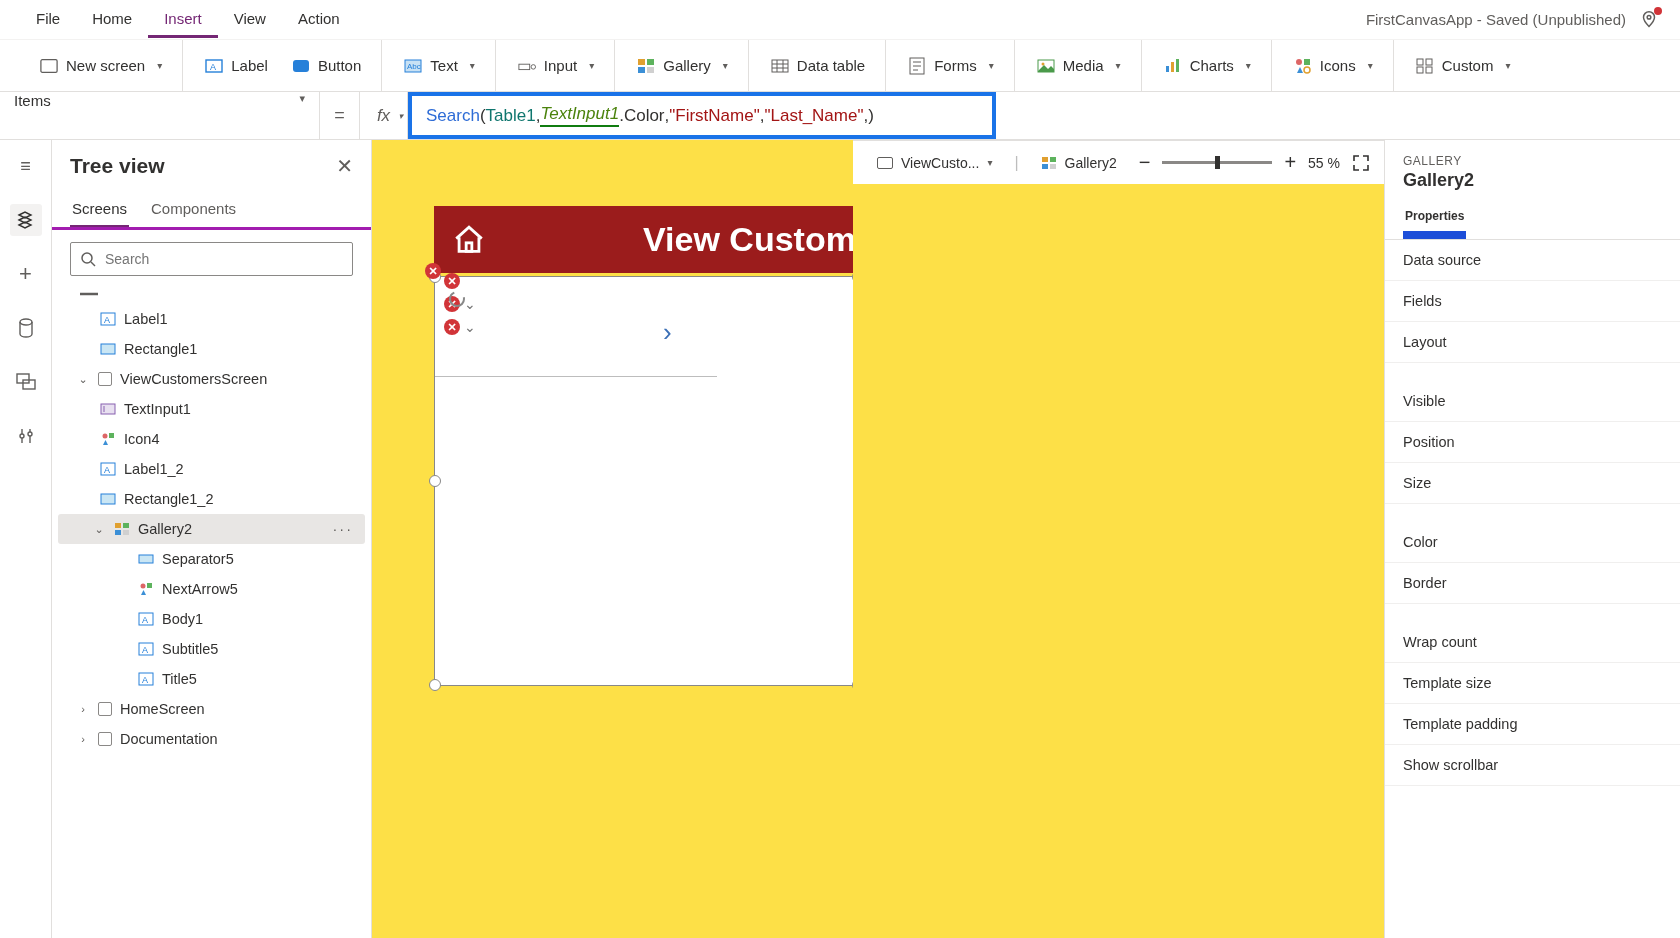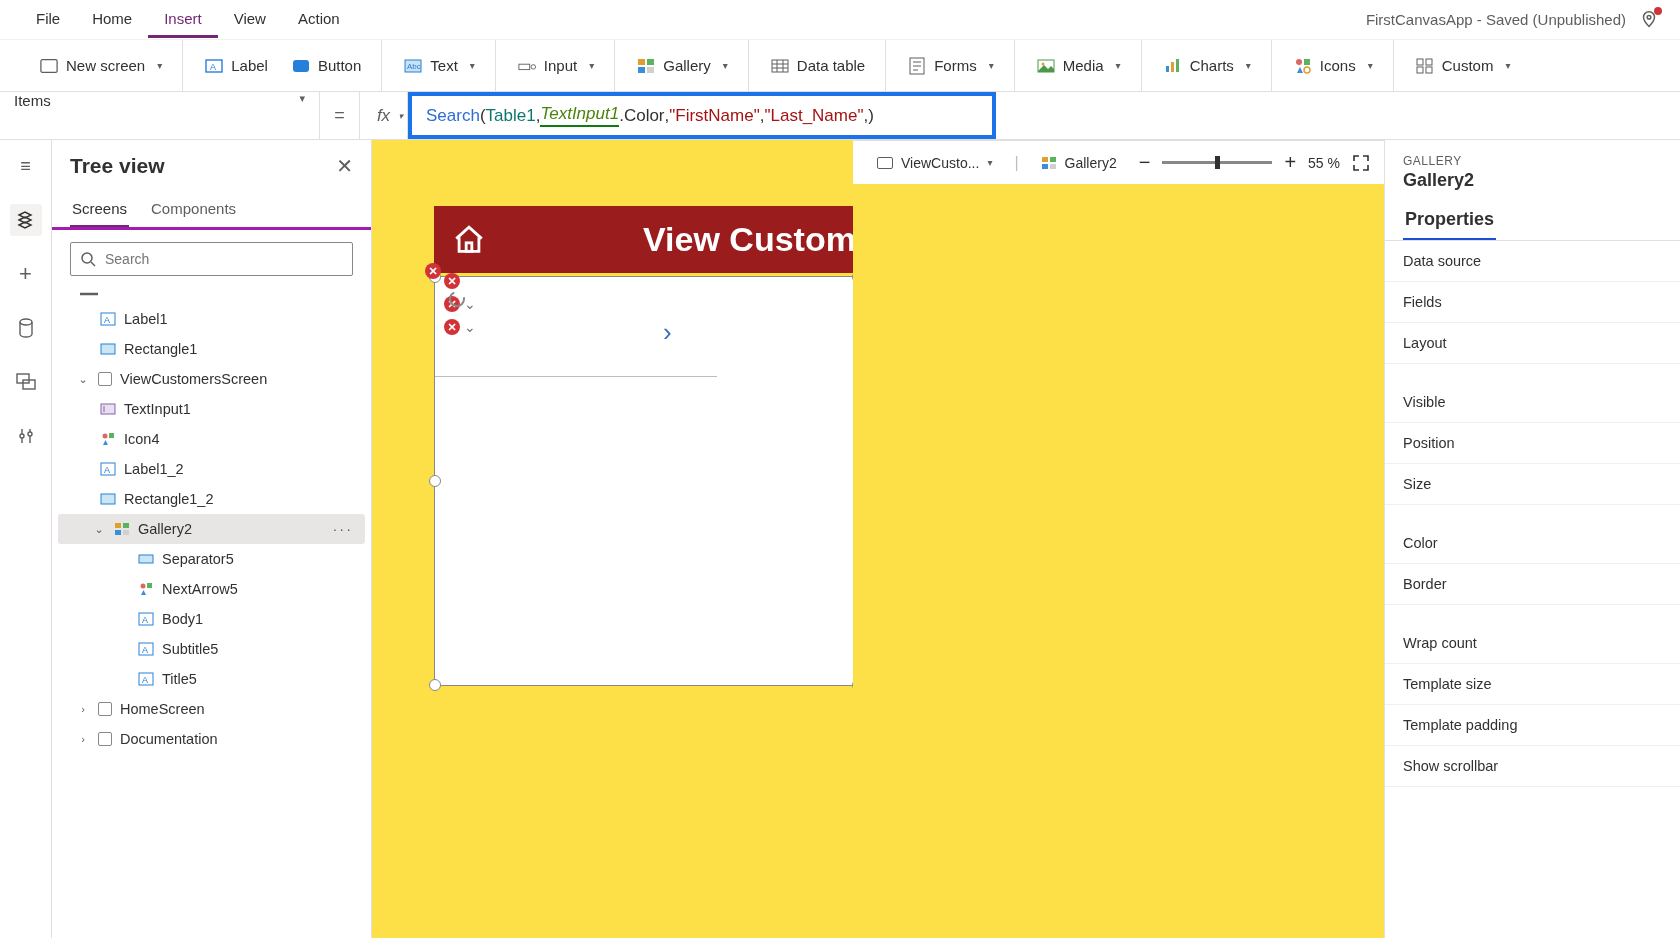--- a/index.html
+++ b/index.html
@@ -92,21 +92,21 @@
 .crumb .scr-ico { width: 16px; height: 12px; border: 1.2px solid #605e5c; border-radius: 2px; }
 .zoom-area { margin-left: auto; display: flex; align-items: center; gap: 12px; font-size: 14px; color: #323130; }
 .zoom-slider { width: 110px; height: 3px; background: #8a8886; position: relative; }
 .zoom-slider .thumb { position: absolute; left: 48%; top: -5px; width: 5px; height: 13px; background: #323130; }
 
 
 .props-pane { width: 296px; border-left: 1px solid #e1dfdd; background: #fff; padding: 14px 0; overflow: hidden; }
 .props-pane .ptype { font-size: 12px; color: #605e5c; padding: 0 18px; text-transform: uppercase; letter-spacing: 0.5px; }
 .props-pane .pname { font-size: 18px; font-weight: 600; padding: 2px 18px 10px 18px; }
 .ptabs { display: flex; gap: 18px; padding: 0 18px; border-bottom: 1px solid #e1dfdd; }
-.ptab { padding: 8px 2px; font-size: 18px; font-weight: 600; border-bottom: 2px solid #1d4ed8; }
+.ptab { padding: 8px 2px; font-size: 12px; font-weight: 600; border-bottom: 8px solid #1d4ed8; }
 .prow { padding: 12px 18px; font-size: 14.5px; border-bottom: 0.5px solid #f0efee; color: #323130; }
 
 svg { display: block; }
 </style>
 </head>
 <body>
 
 <div class="menu-bar">
   <div class="menu-item">File</div>
   <div class="menu-item">Home</div>

